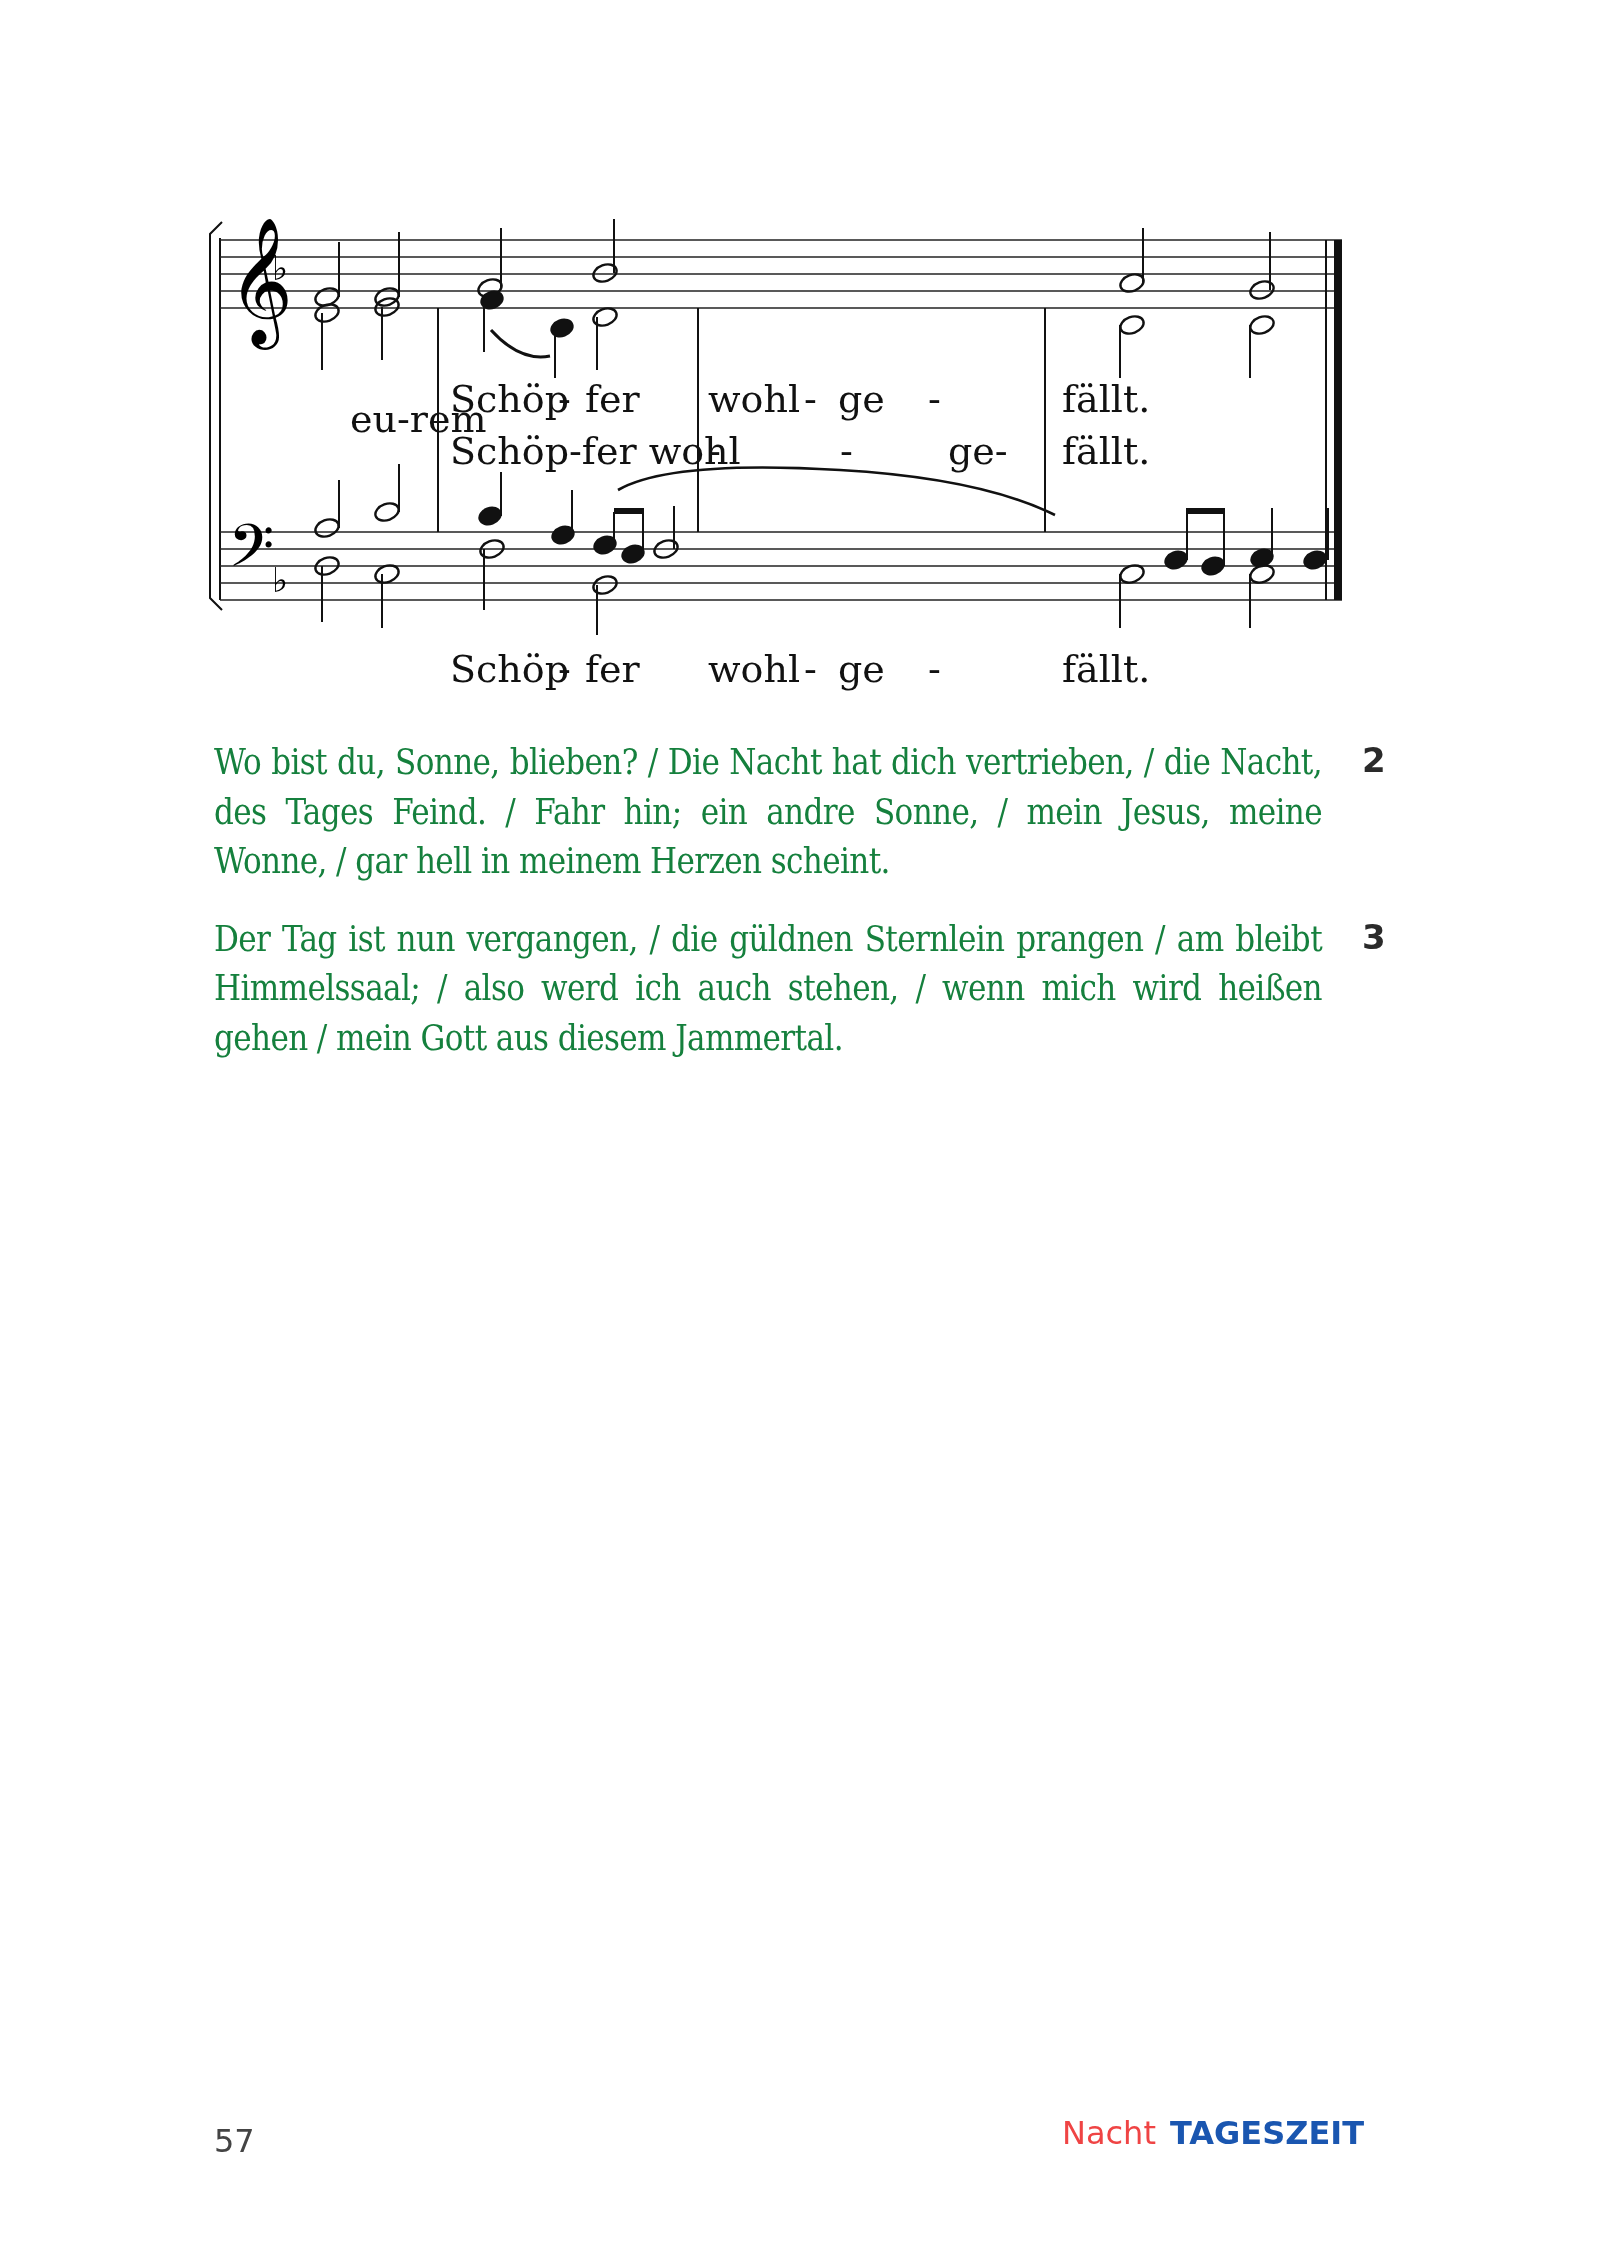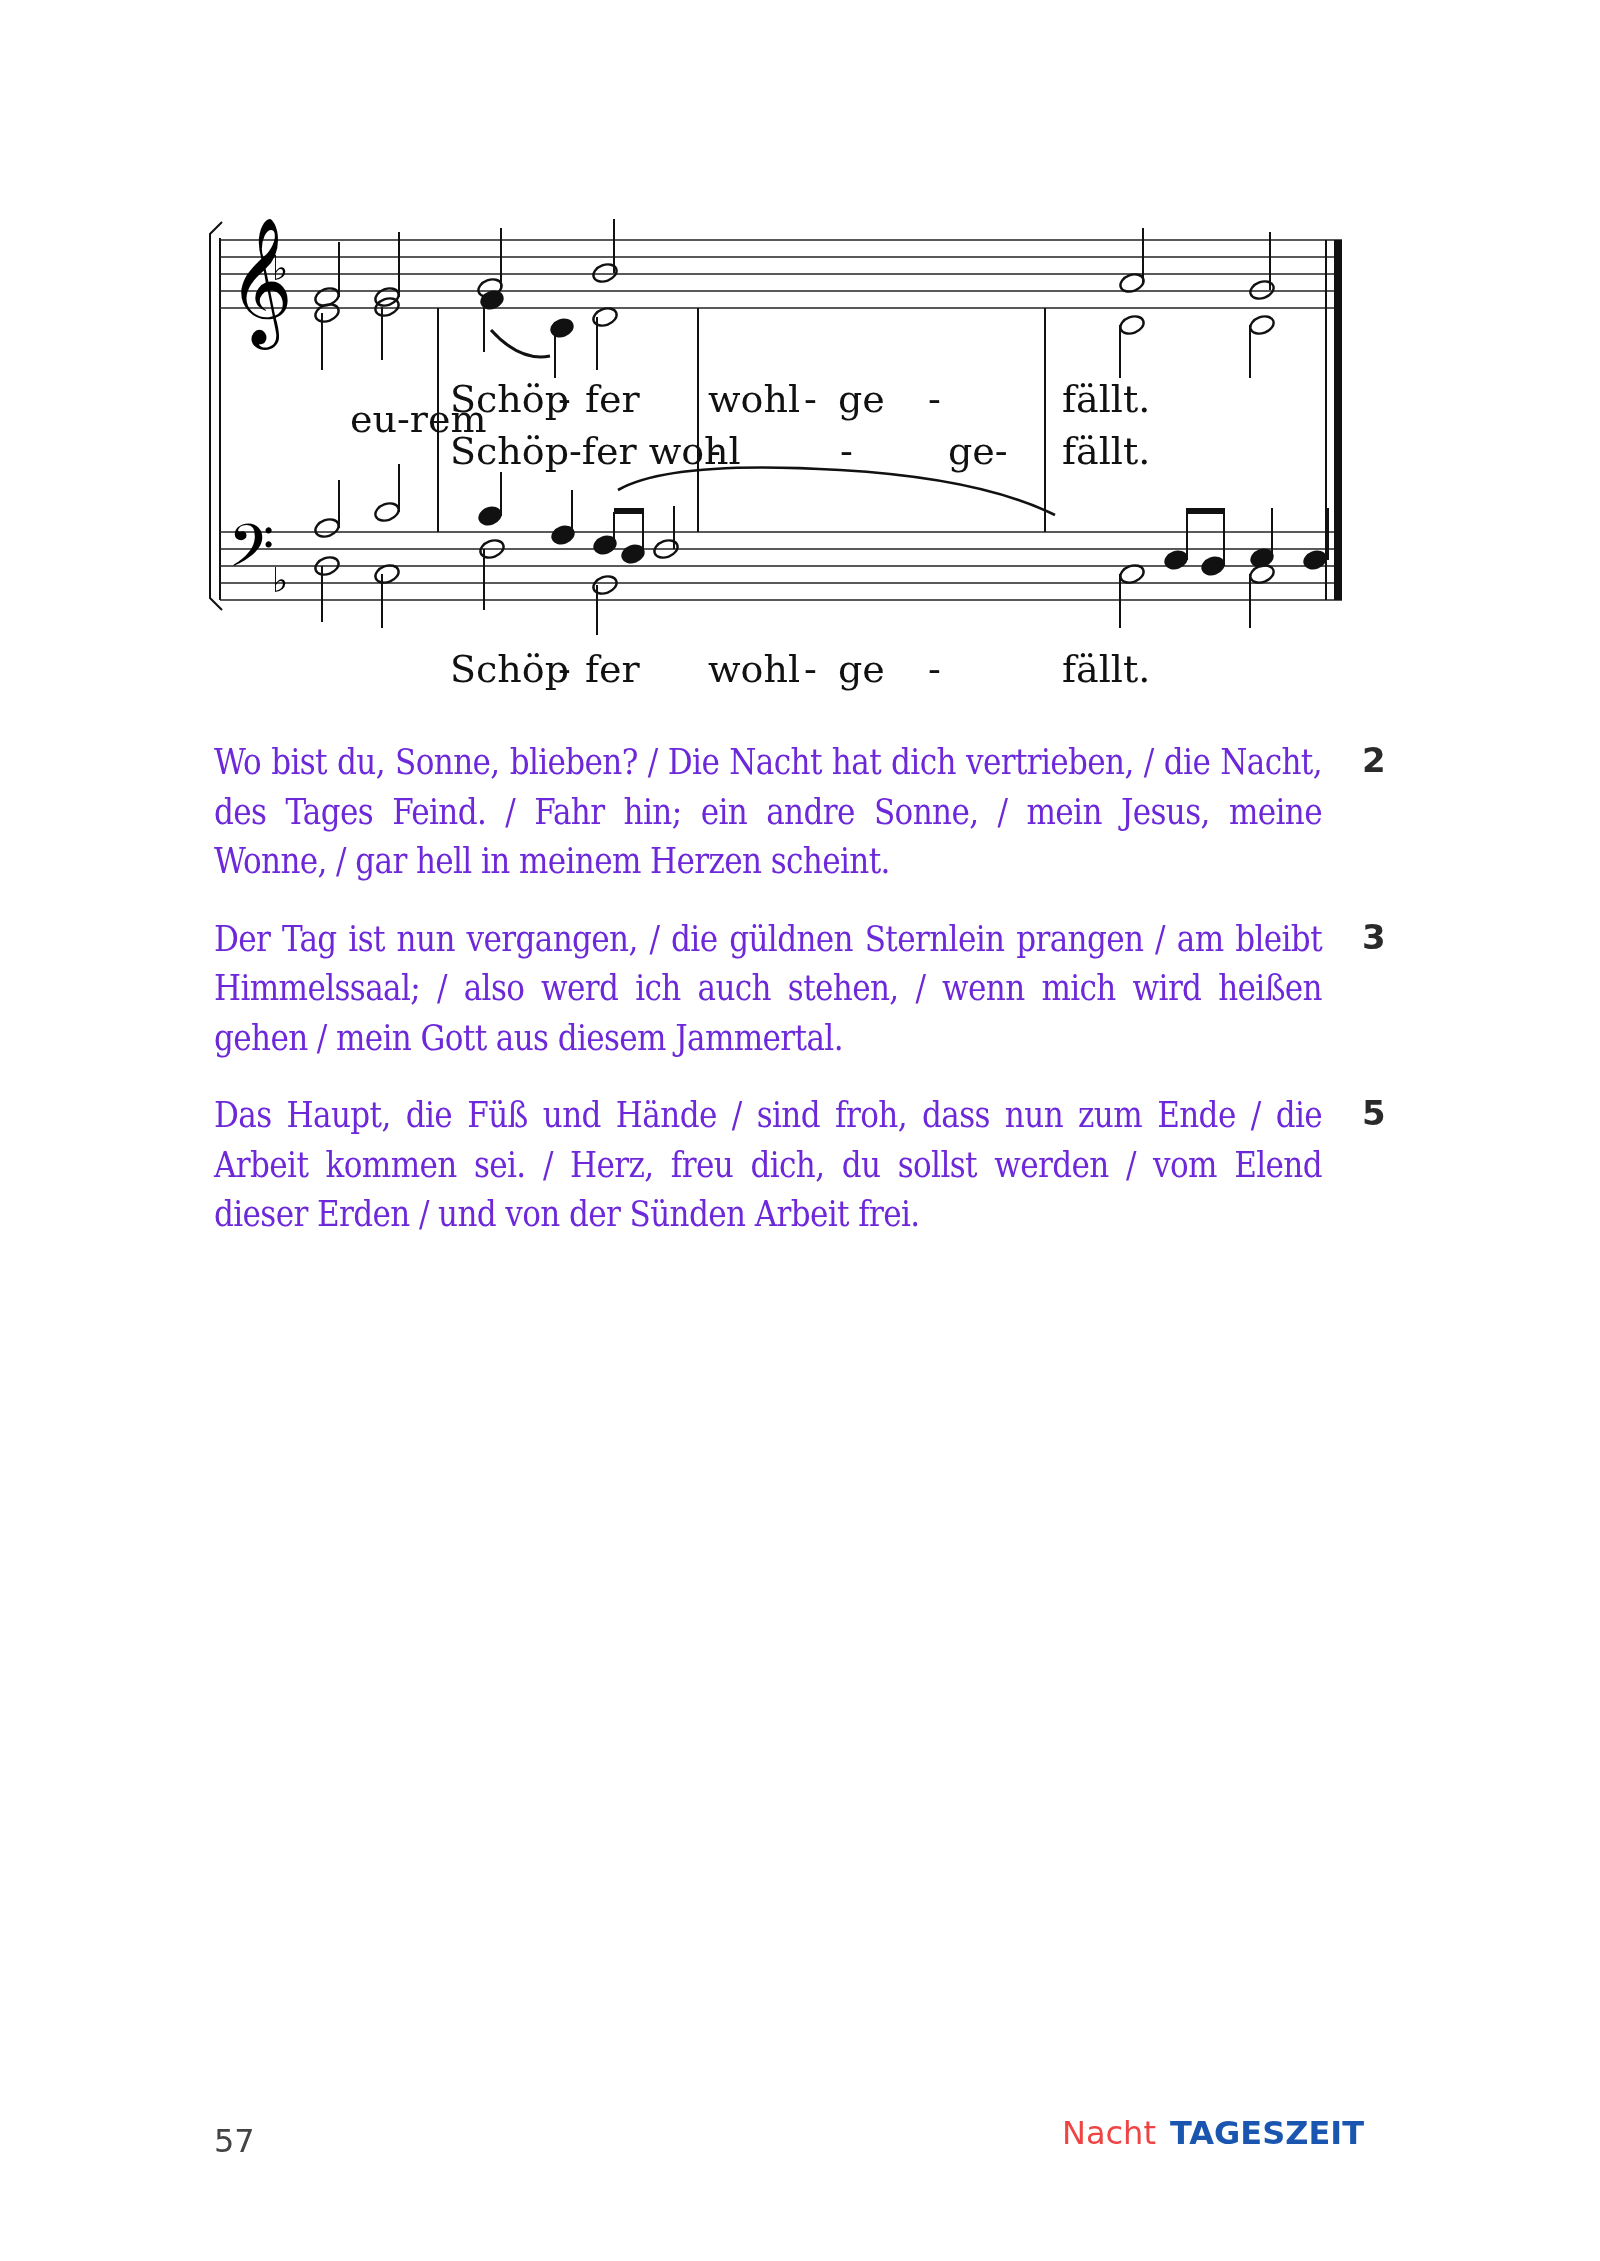--- a/index.html
+++ b/index.html
@@ -4,21 +4,21 @@
 <style>
   html, body { margin: 0; padding: 0; background: #ffffff; }
   body { width: 1600px; height: 2261px; position: relative; overflow: hidden; color: #222; }
   .score { position: absolute; left: 200px; top: 200px; width: 1160px; height: 520px; }
   .score svg { width: 1160px; height: 520px; display: block; }
   .lyric { font-family: "DejaVu Serif", serif; font-size: 38px; fill: #111; }
   .verses { position: absolute; left: 214px; top: 738px; width: 1170px; }
   .verse { position: relative; margin-bottom: 28px; }
   .verse-text {
     font-family: "DejaVu Serif", serif; font-size: 34.5px; line-height: 49.5px;
-    color: #6d28d9; width: 1108px; text-align: justify; letter-spacing: -0.6px;
+    color: #15803d; width: 1108px; text-align: justify; letter-spacing: -0.6px;
     font-stretch: condensed;
   }
   .verse-num {
     position: absolute; left: 1148px; top: 2px; font-family: "DejaVu Sans", sans-serif;
     font-weight: bold; font-size: 34px; color: #2a2a2a;
   }
   .footer { position: absolute; top: 2114px; left: 214px; width: 1150px; height: 50px;
     font-family: "DejaVu Sans", sans-serif; font-size: 32px; }
   .page-num { position: absolute; left: 0; top: 8px; color: #444; }
   .running { position: absolute; right: 0; top: 0; }
@@ -172,24 +172,20 @@
 
 <div class="verses">
   <div class="verse">
     <div class="verse-text">Wo bist du, Sonne, blieben? / Die Nacht hat dich vertrie­ben, / die Nacht, des Tages Feind. / Fahr hin; ein andre Sonne, / mein Jesus, meine Wonne, / gar hell in meinem Herzen scheint.</div>
     <div class="verse-num">2</div>
   </div>
   <div class="verse">
     <div class="verse-text">Der Tag ist nun vergangen, / die güldnen Sternlein pran­gen / am bleibt Himmelssaal; / also werd ich auch stehen, / wenn mich wird heißen gehen / mein Gott aus diesem Jammertal.</div>
     <div class="verse-num">3</div>
   </div>
-  <div class="verse">
-    <div class="verse-text">Das Haupt, die Füß und Hände / sind froh, dass nun zum Ende / die Arbeit kommen sei. / Herz, freu dich, du sollst werden / vom Elend dieser Erden / und von der Sünden Arbeit frei.</div>
-    <div class="verse-num">5</div>
-  </div>
 </div>
 
 <div class="footer">
   <span class="page-num">57</span>
   <span class="running">
     <span class="sec">Nacht</span><span class="chap" style="color: rgb(26, 86, 176); margin-top: 20px;">TAGESZEIT</span>
   </span>
 </div>
 
 </body></html>

